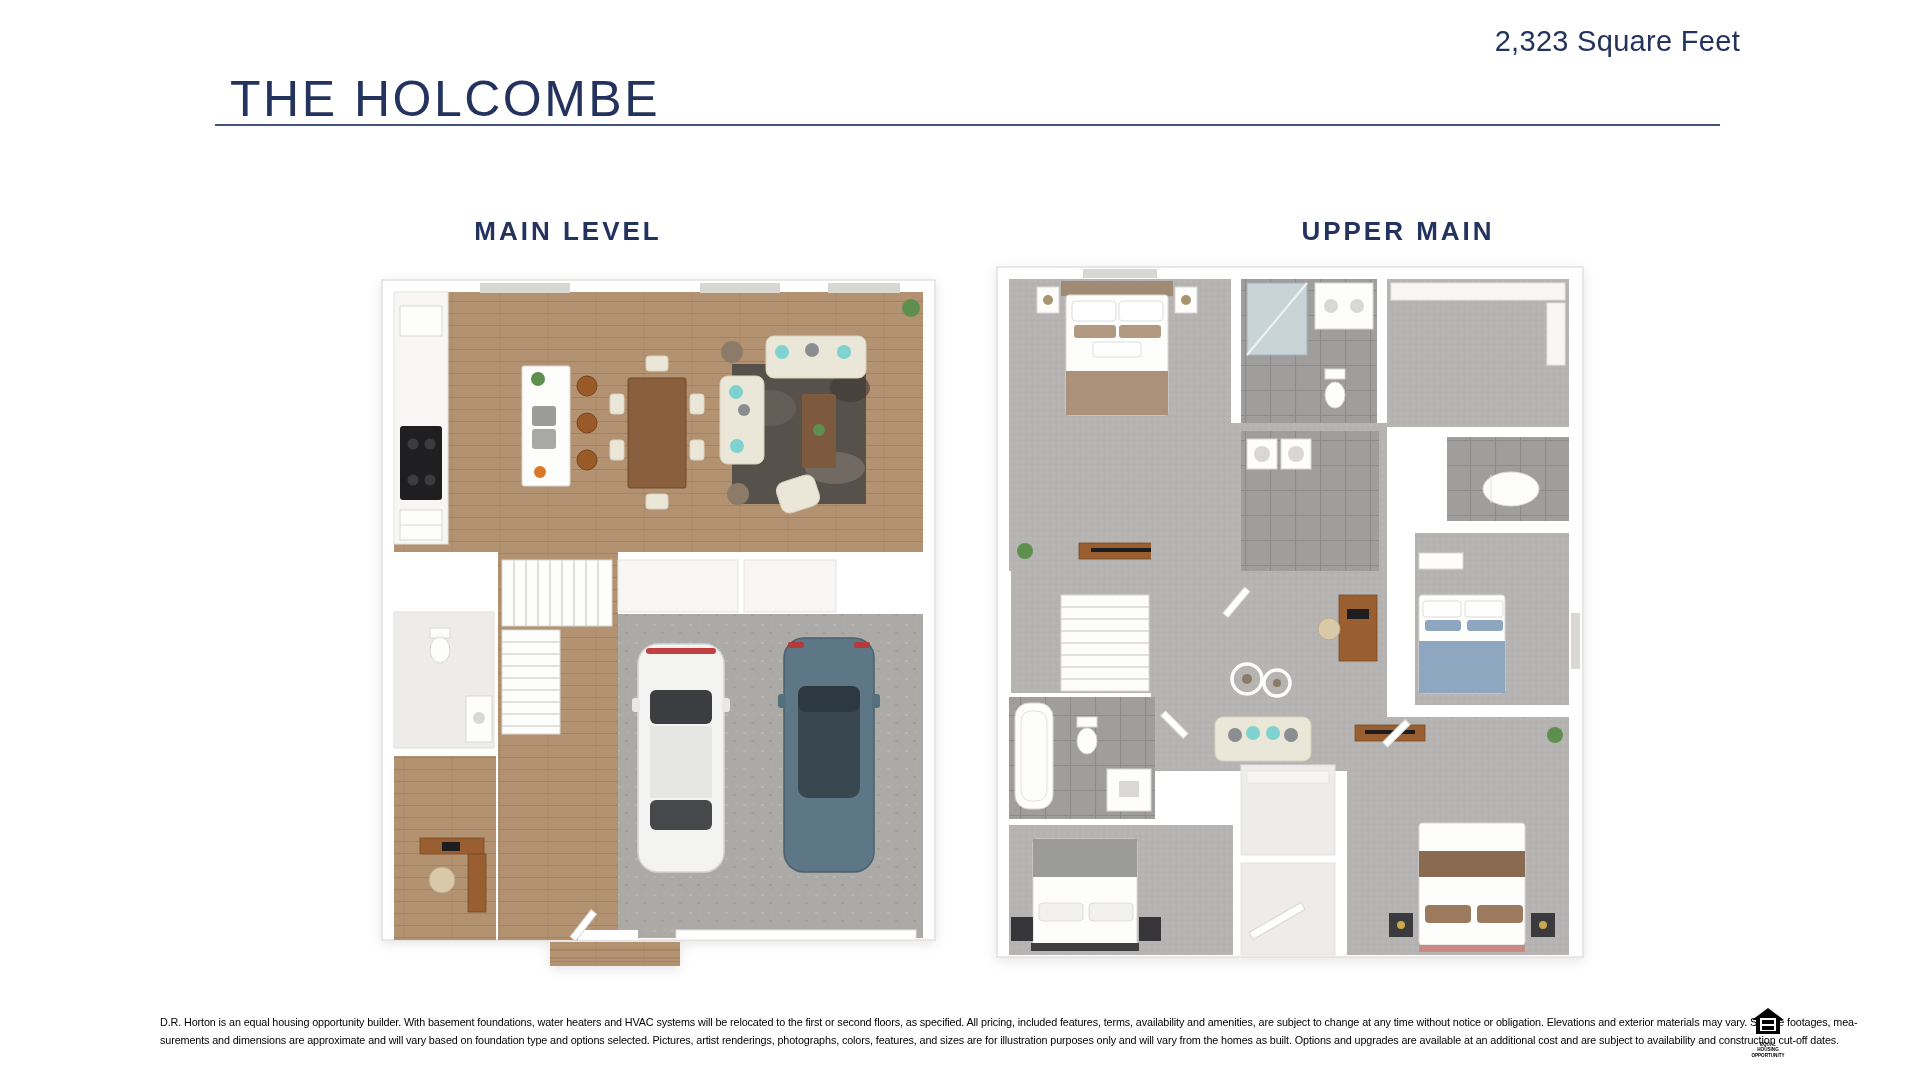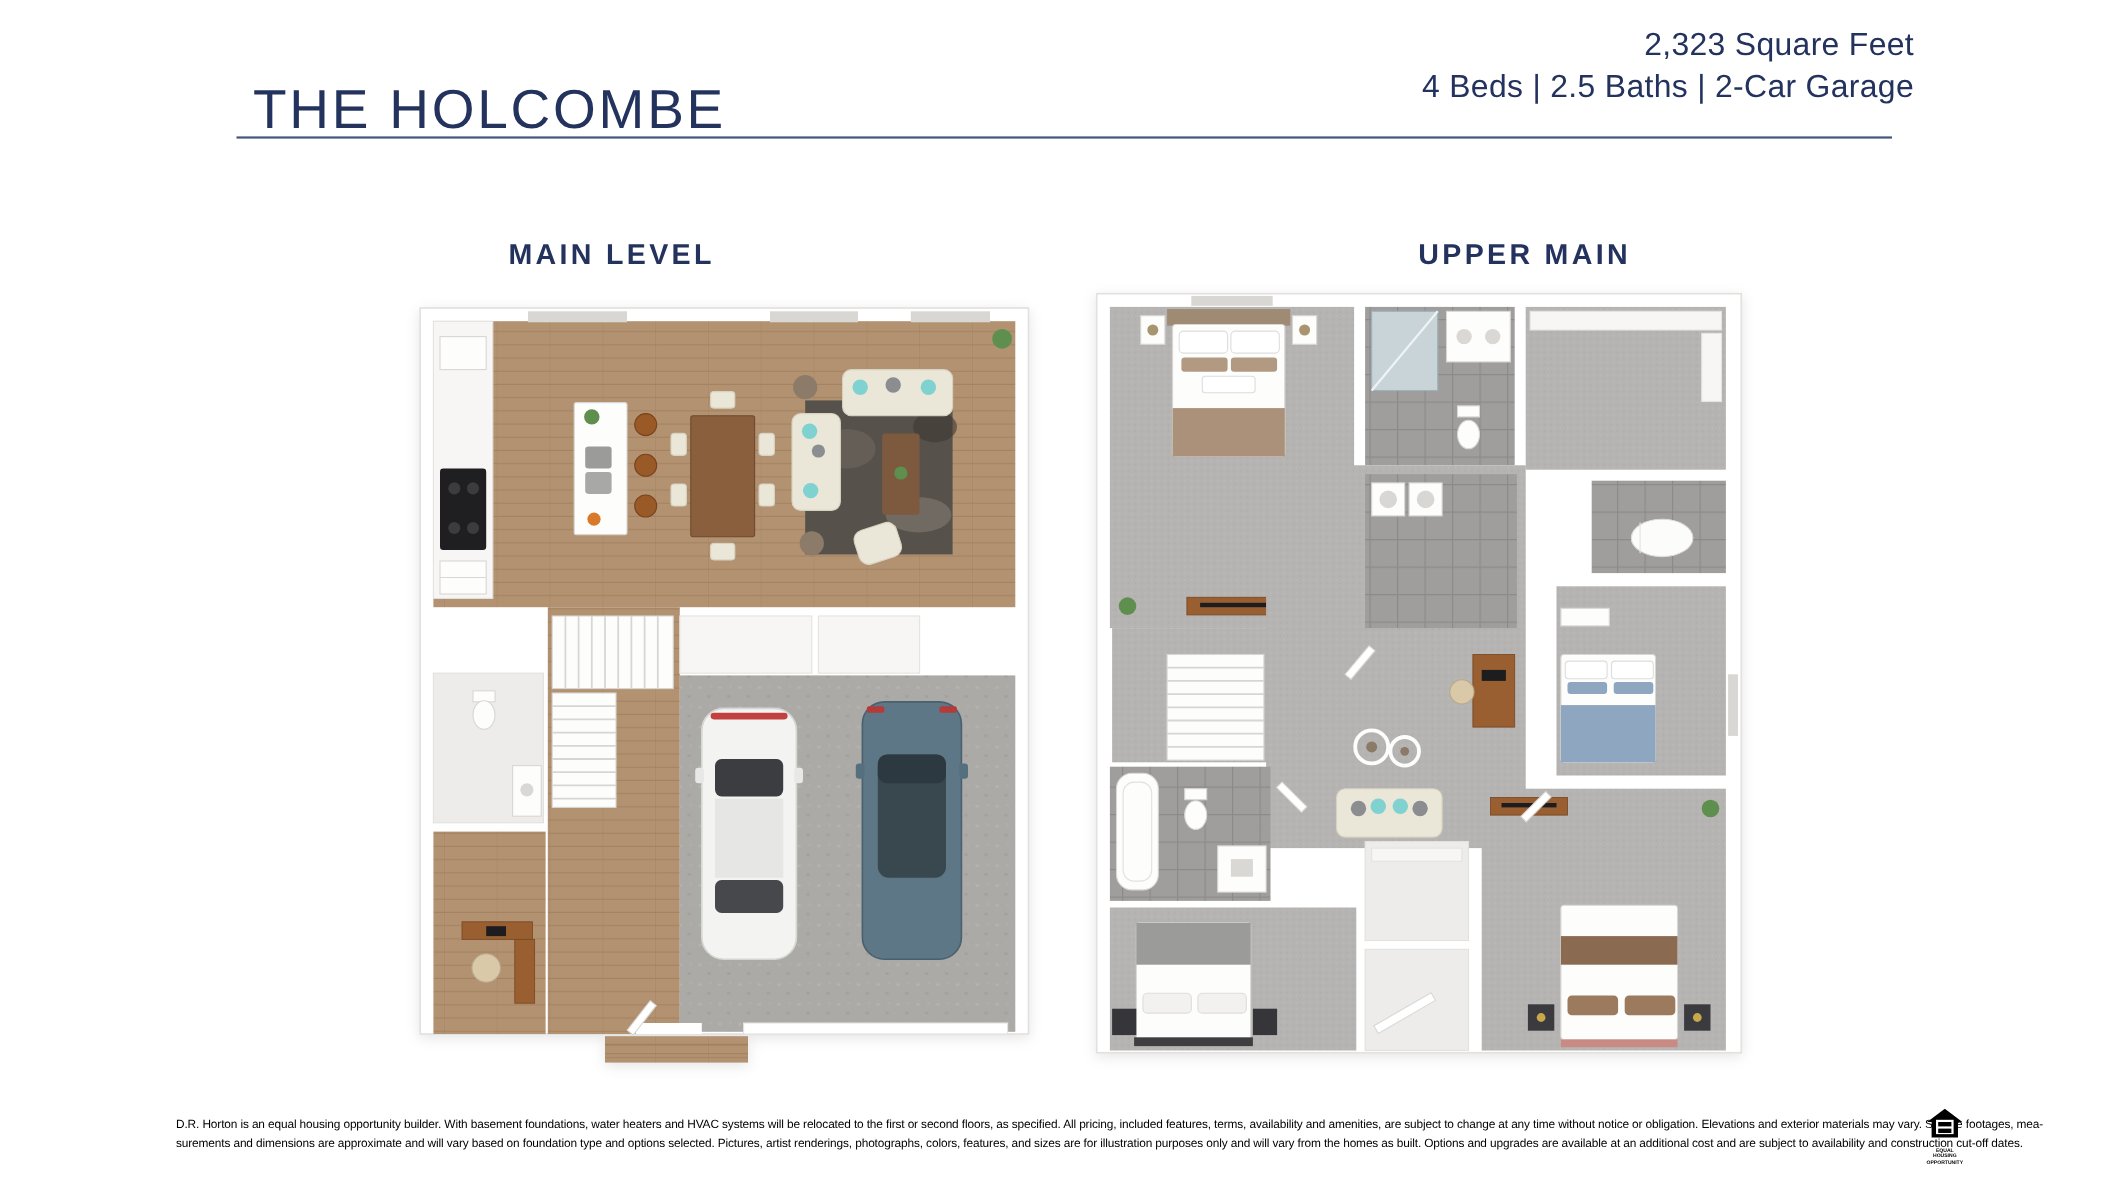--- a/index.html
+++ b/index.html
@@ -1,27 +1,27 @@
 <!DOCTYPE html>
 <html style="--navy: #24335e; --divider: #44557c; --wood-floor: #b39272; --carpet-gray: #b6b4b2; --tile-gray: #a09e9c; --concrete-gray: #acaaa6; --sofa-cream: #eae6d8; --accent-teal: #7fd2d0; --dining-wood: #8a5f3d; --cabinet-wood: #9a5f30; --rug-charcoal: #57514b; --bed-tan: #ab9179; --bed-blue: #8ea6c0; --car-blue: #5e7787; --disclaimer-text: #000000;"><head>
 <meta charset="utf-8">
 <style>
   html,body{margin:0;padding:0;background:#fff;}
   .page{position:relative;width:1920px;height:1080px;background:#ffffff;overflow:hidden;
         font-family:"Liberation Sans",sans-serif;}
   
   .title{position:absolute;left:230px;top:36px;font-size:50px;font-weight:300;
          letter-spacing:2.5px;color:var(--navy,#24335e);}
-  .specs{position:absolute;right:180px;top:22px;text-align:right;color:var(--navy,#24335e);
+  .specs{position:absolute;right:180px;top:22px;text-align:left;color:var(--navy,#24335e);
          font-size:29px;line-height:38px;letter-spacing:.3px;font-weight:400;}
   .divider{position:absolute;left:215px;top:124px;width:1505px;height:0;
            border-top:2px solid var(--divider,#44557c);}
   
   .level-label{position:absolute;top:216px;transform:translateX(-50%);
-               font-size:26px;font-weight:600;letter-spacing:3px;color:var(--navy,#24335e);}
+               font-size:26px;font-weight:600;letter-spacing:3px;color:var(--navy,#24335e);margin-left:12px;}
   .lbl-main{left:556px;} .lbl-upper{left:1386px;}
   
   .plan{position:absolute;filter:drop-shadow(0 3px 6px rgba(0,0,0,.10));}
   .plan-main{left:380px;top:278px;}
   .plan-upper{left:995px;top:265px;}
   
   .disclaimer{position:absolute;left:160px;top:1013px;color:#000;font-size:10.8px;
               letter-spacing:-0.12px;line-height:18px;}
   .disclaimer p{margin:0;white-space:nowrap;}
   .eho{position:absolute;left:1745px;top:1008px;width:46px;text-align:center;color:#000;}
@@ -64,21 +64,20 @@
         <rect x="3" y="4" width="3" height="2" fill="#b6b4b0"></rect>
         <rect x="11" y="12" width="3" height="2" fill="#a29f9b"></rect>
         <rect x="13" y="3" width="2" height="2" fill="#b2b0ac"></rect>
       </pattern>
     </defs>
   </svg>
 
   <h1 class="title">THE HOLCOMBE</h1>
   <div class="specs">
     <div>2,323 Square Feet</div>
-    <div>4 Beds | 2.5 Baths | 2-Car Garage</div>
   </div>
   <div class="divider"></div>
 
   <div class="level-label lbl-main">MAIN LEVEL</div>
   <div class="level-label lbl-upper">UPPER MAIN</div>
 
   <svg class="plan plan-main" width="557" height="690" viewBox="0 0 557 690">
     <rect x="2" y="2" width="553" height="660" class="wall" stroke-width="3"></rect>
 
     <g>

